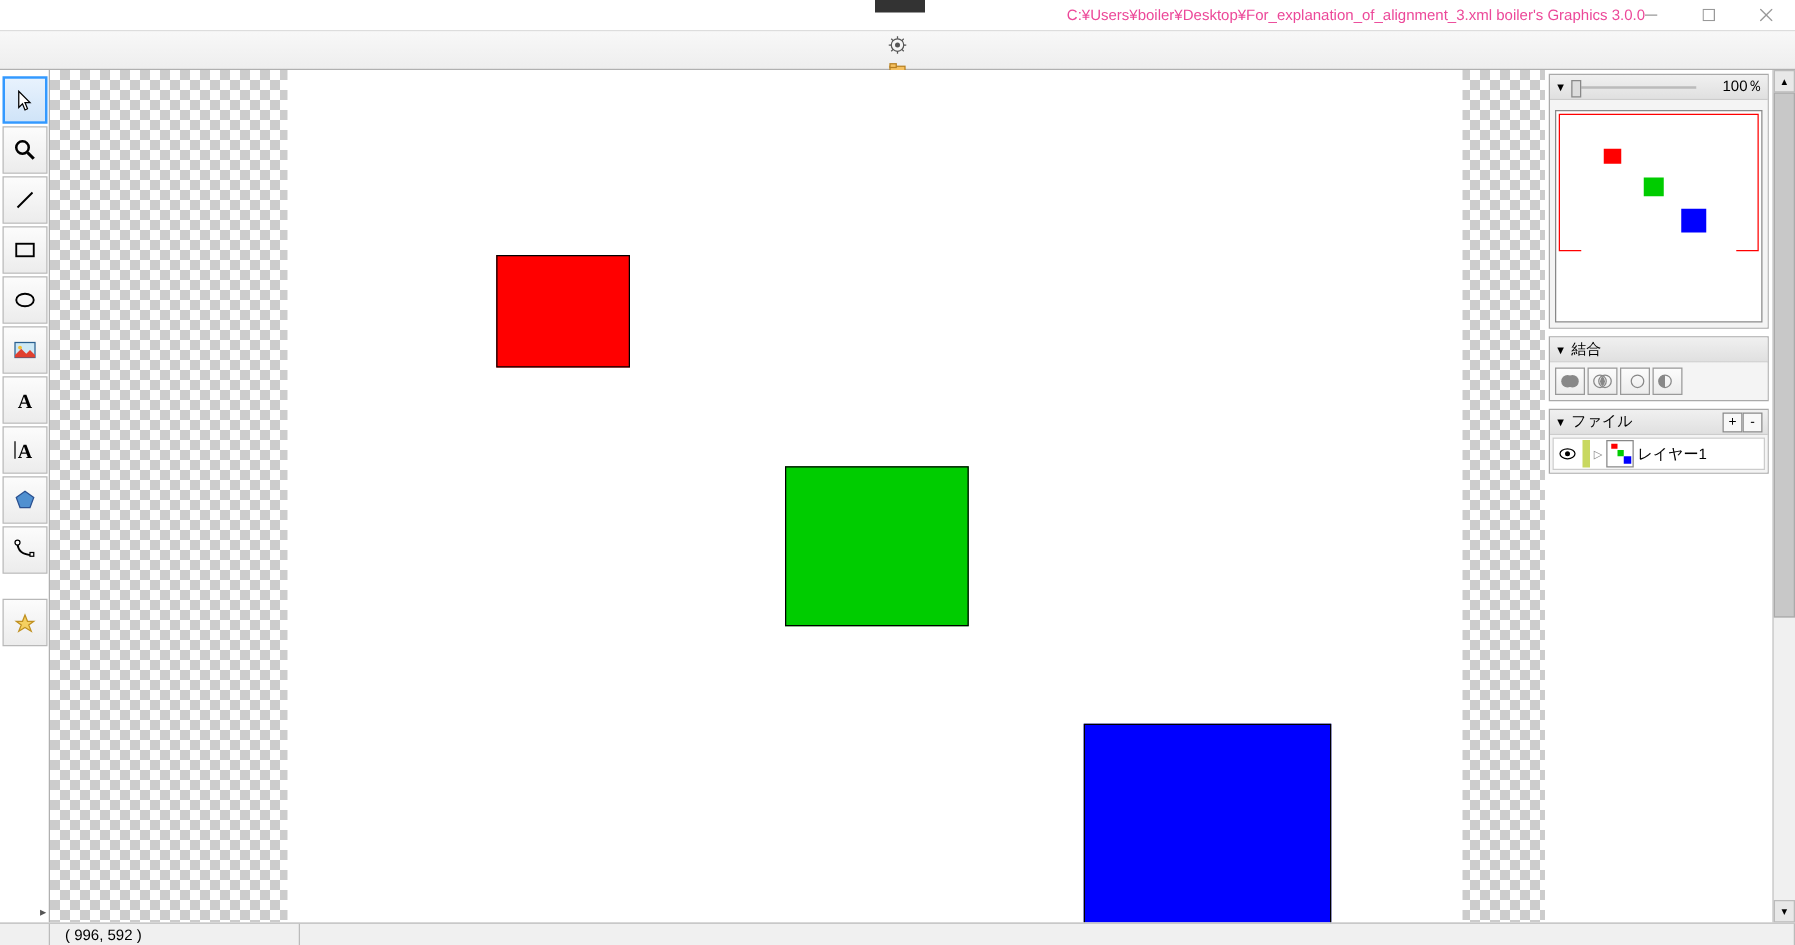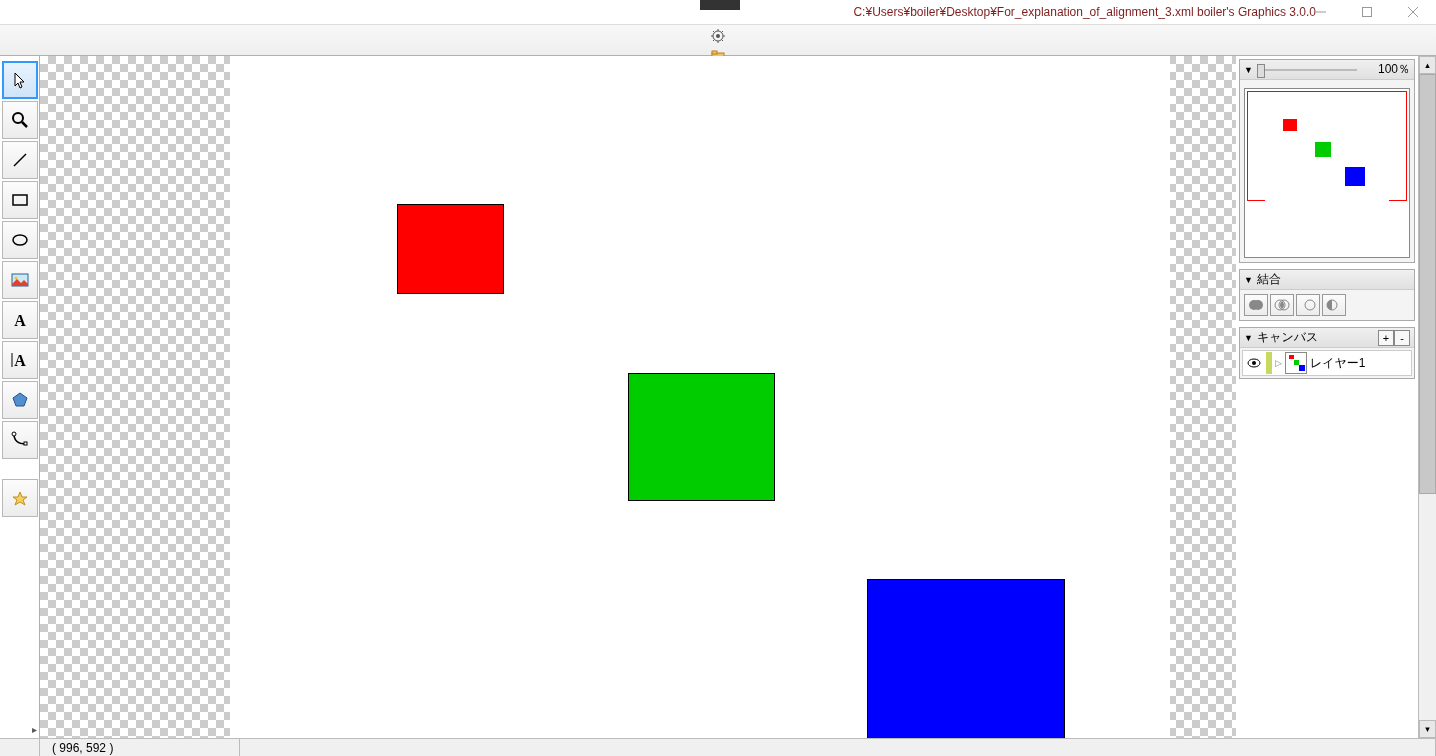--- a/index.html
+++ b/index.html
@@ -2,21 +2,21 @@
 <html><head>
 <meta charset="utf-8">
 <style>
   * { box-sizing: border-box; margin: 0; padding: 0; }
   body { font-family: "MS PGothic", sans-serif; font-size: 12px; background: #fff; overflow: hidden; width: 1436px; height: 756px; position: relative; }
   
   
   .titlebar { height: 24px; display: flex; align-items: center; position: relative; background: #fff; }
   .menubar { display: flex; height: 24px; align-items: center; padding-left: 5px; }
   .menu-item { padding: 4px 8px; cursor: pointer; font-size: 12px; }
-  .title-text { position: absolute; right: 120px; font-size: 12px; color: #7f1d1d; }
+  .title-text { position: absolute; right: 120px; font-size: 12px; color: #ec4899; }
   .title-dark { position: absolute; left: 700px; top: 0; width: 40px; height: 10px; background: #333; }
   .window-controls { position: absolute; right: 0; display: flex; }
   .window-btn { width: 46px; height: 24px; display: flex; align-items: center; justify-content: center; cursor: pointer; color: #999; }
   
   
   .toolbar { height: 32px; background: linear-gradient(#f8f8f8, #eeeeee); border-top: 1px solid #ddd; border-bottom: 1px solid #b0b0b0; display: flex; align-items: center; padding: 0 4px; gap: 2px; flex-direction: column; }
   .tb-btn { width: 24px; height: 24px; border: 1px solid transparent; display: flex; align-items: center; justify-content: center; cursor: pointer; background: transparent; }
   .tb-sep { width: 1px; height: 22px; background: #bbb; margin: 0 3px; }
   .tb-sep-dots { width: 4px; height: 22px; background-image: radial-gradient(circle, #999 1px, transparent 1px); background-size: 4px 4px; }
   .stroke-preview { width: 140px; height: 22px; border: 1px solid #999; background: #fff; display: flex; align-items: center; padding: 0 6px; position: relative; justify-content: space-between;}
@@ -410,21 +410,21 @@
                 <path d="M6 3a5 5 0 0 0 0 10" fill="#888"></path>
               </svg>
             </div>
         </div>
       </div>
     </div>
 
     <div class="panel">
       <div class="panel-head">
         <span class="panel-head-tri">▼</span>
-        <span>キャンバス</span>
+        <span>ファイル</span>
         <div class="layers-head-btns">
           <div class="layer-add-btn">+</div>
           <div class="layer-add-btn">-</div>
         </div>
       </div>
       <div class="panel-body" style="padding:2px">
         <div class="layer-row">
           <div class="layer-eye">
             <svg width="16" height="16">
                 <ellipse cx="8" cy="8" rx="6" ry="4" fill="none" stroke="#000"></ellipse>

